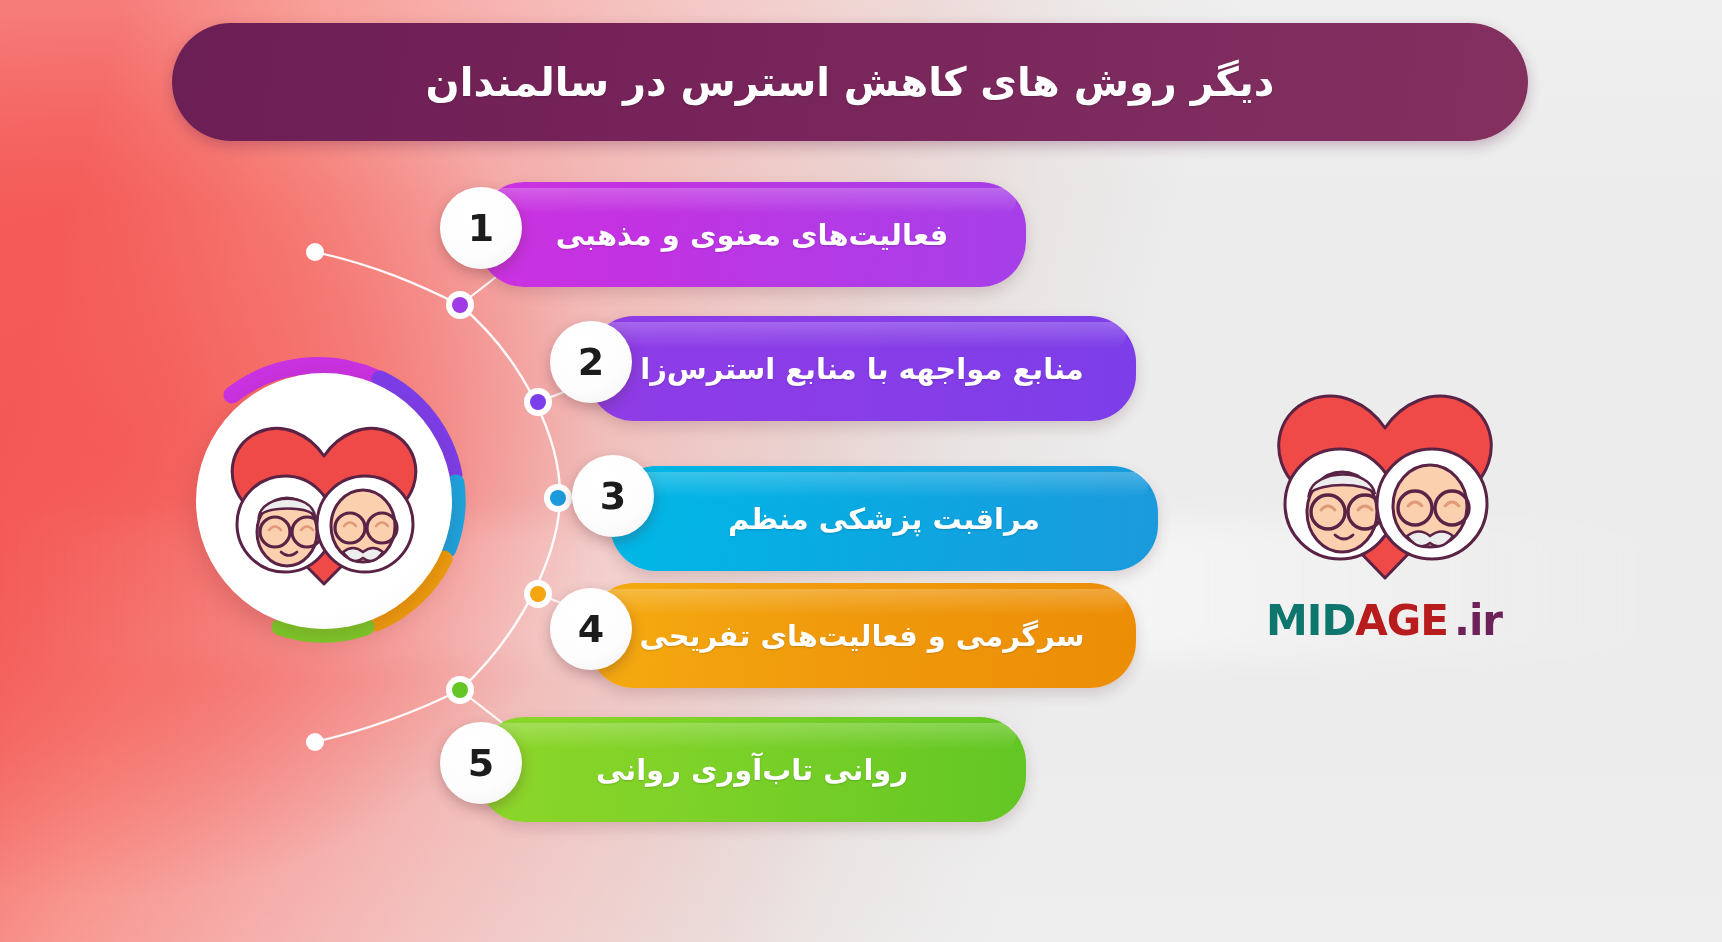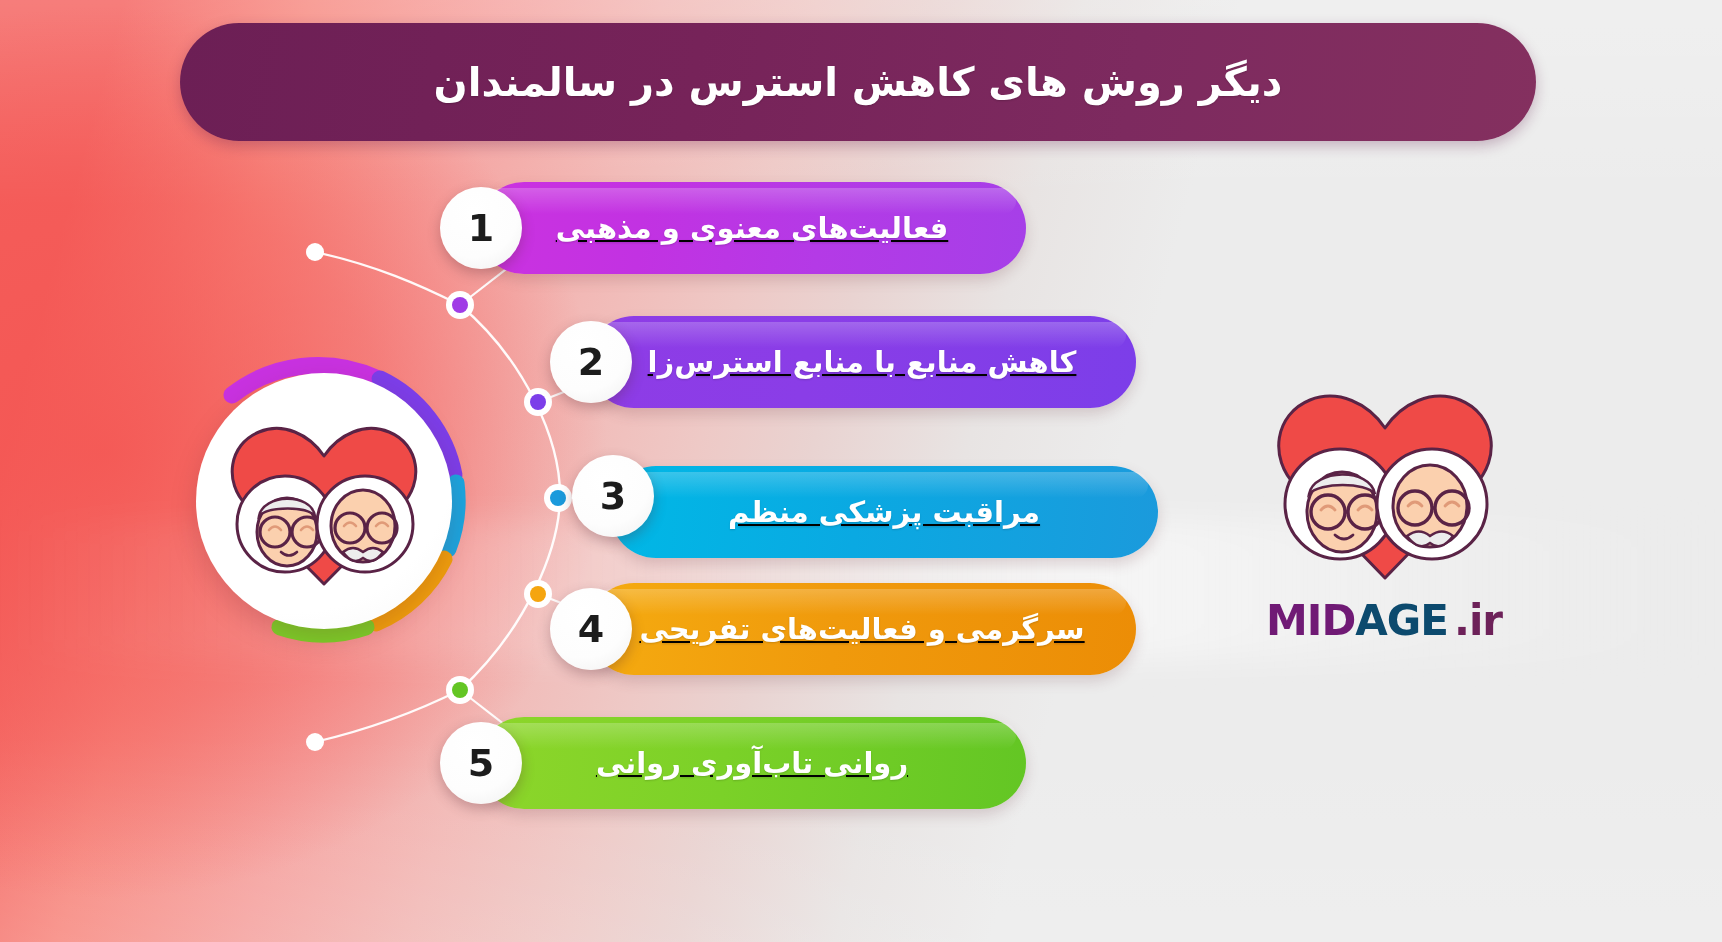--- a/index.html
+++ b/index.html
@@ -50,21 +50,21 @@
     left: 0; right: 0;
     top: 520px; height: 140px;
     background: linear-gradient(90deg, rgba(255,255,255,0.0) 0%, rgba(255,255,255,0.22) 38%, rgba(255,255,255,0.55) 62%, rgba(255,255,255,0.18) 82%, rgba(255,255,255,0.0) 100%);
     filter: blur(16px);
     pointer-events: none;
   }
 
   
   .title-bar {
     position: absolute;
-    left: 180px;
+    left: 172px;
     top: 23px;
     width: 1356px;
     height: 118px;
     border-radius: 60px;
     background: linear-gradient(100deg, #6c1f55 0%, #762359 38%, #7d2a5f 70%, #84305f 100%);
     box-shadow: 0 5px 14px rgba(90,20,70,0.28);
     display: flex;
     align-items: center;
     justify-content: center;
   }
@@ -124,27 +124,26 @@
   }
 
   
   .item {
     position: absolute;
     display: flex;
     align-items: center;
   }
   .item-bar {
     position: relative;
-    height: 92px;
+    height: 105px;
     border-radius: 46px;
     display: flex;
     align-items: center;
     justify-content: center;
     box-shadow: 0 6px 14px rgba(110,60,70,0.20);
-    text-decoration: underline;
   }
   .item-bar::after {
     content: "";
     position: absolute;
     left: 10px; right: 10px;
     top: 6px; height: 26px;
     border-radius: 30px;
     background: linear-gradient(180deg, rgba(255,255,255,0.22), rgba(255,255,255,0.0));
     pointer-events: none;
   }
@@ -215,22 +214,22 @@
     top: 228px;
     width: 260px;
     text-align: center;
     direction: ltr;
     font-size: 42px;
     font-weight: 700;
     letter-spacing: -1px;
     line-height: 1;
     white-space: nowrap;
   }
-  .logo-mid { color: #701a75; }
-  .logo-age { color: #0c4a6e; }
+  .logo-mid { color: #0f766e; }
+  .logo-age { color: #b91c1c; }
   .logo-tld { color: #6d2159; margin-left: 6px; }
 </style>
 </head>
 <body>
 
 <div id="canvas">
 
   <div class="bg-wash"></div>
   <div class="bg-wash-2"></div>
   <div class="bg-sheen"></div>
@@ -330,21 +329,21 @@
     <div class="item-bar">
       <span class="item-label">فعالیت‌های معنوی و مذهبی</span>
     </div>
     <div class="item-badge">
       <span class="item-num">1</span>
     </div>
   </div>
 
   <div class="item" id="row-2">
     <div class="item-bar">
-      <span class="item-label">کاهش منابع با منابع استرس‌زا</span>
+      <span class="item-label">منابع مواجهه با منابع استرس‌زا</span>
     </div>
     <div class="item-badge">
       <span class="item-num">2</span>
     </div>
   </div>
 
   <div class="item" id="row-3">
     <div class="item-bar">
       <span class="item-label">مراقبت پزشکی منظم</span>
     </div>

